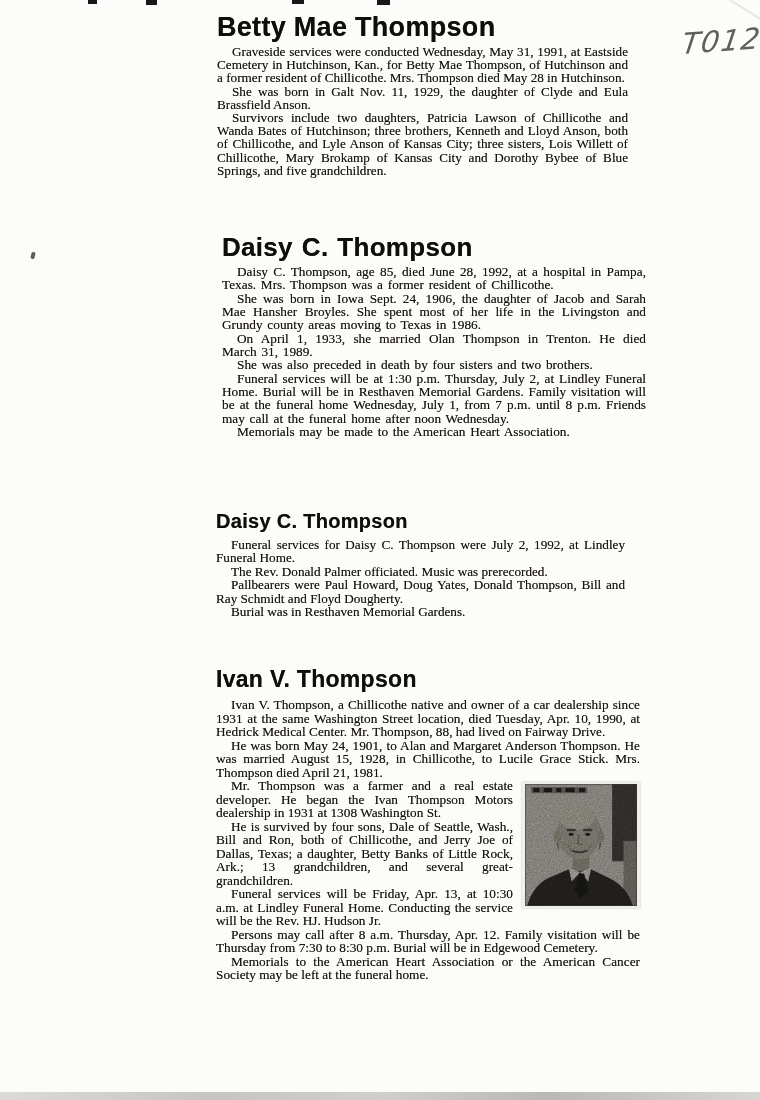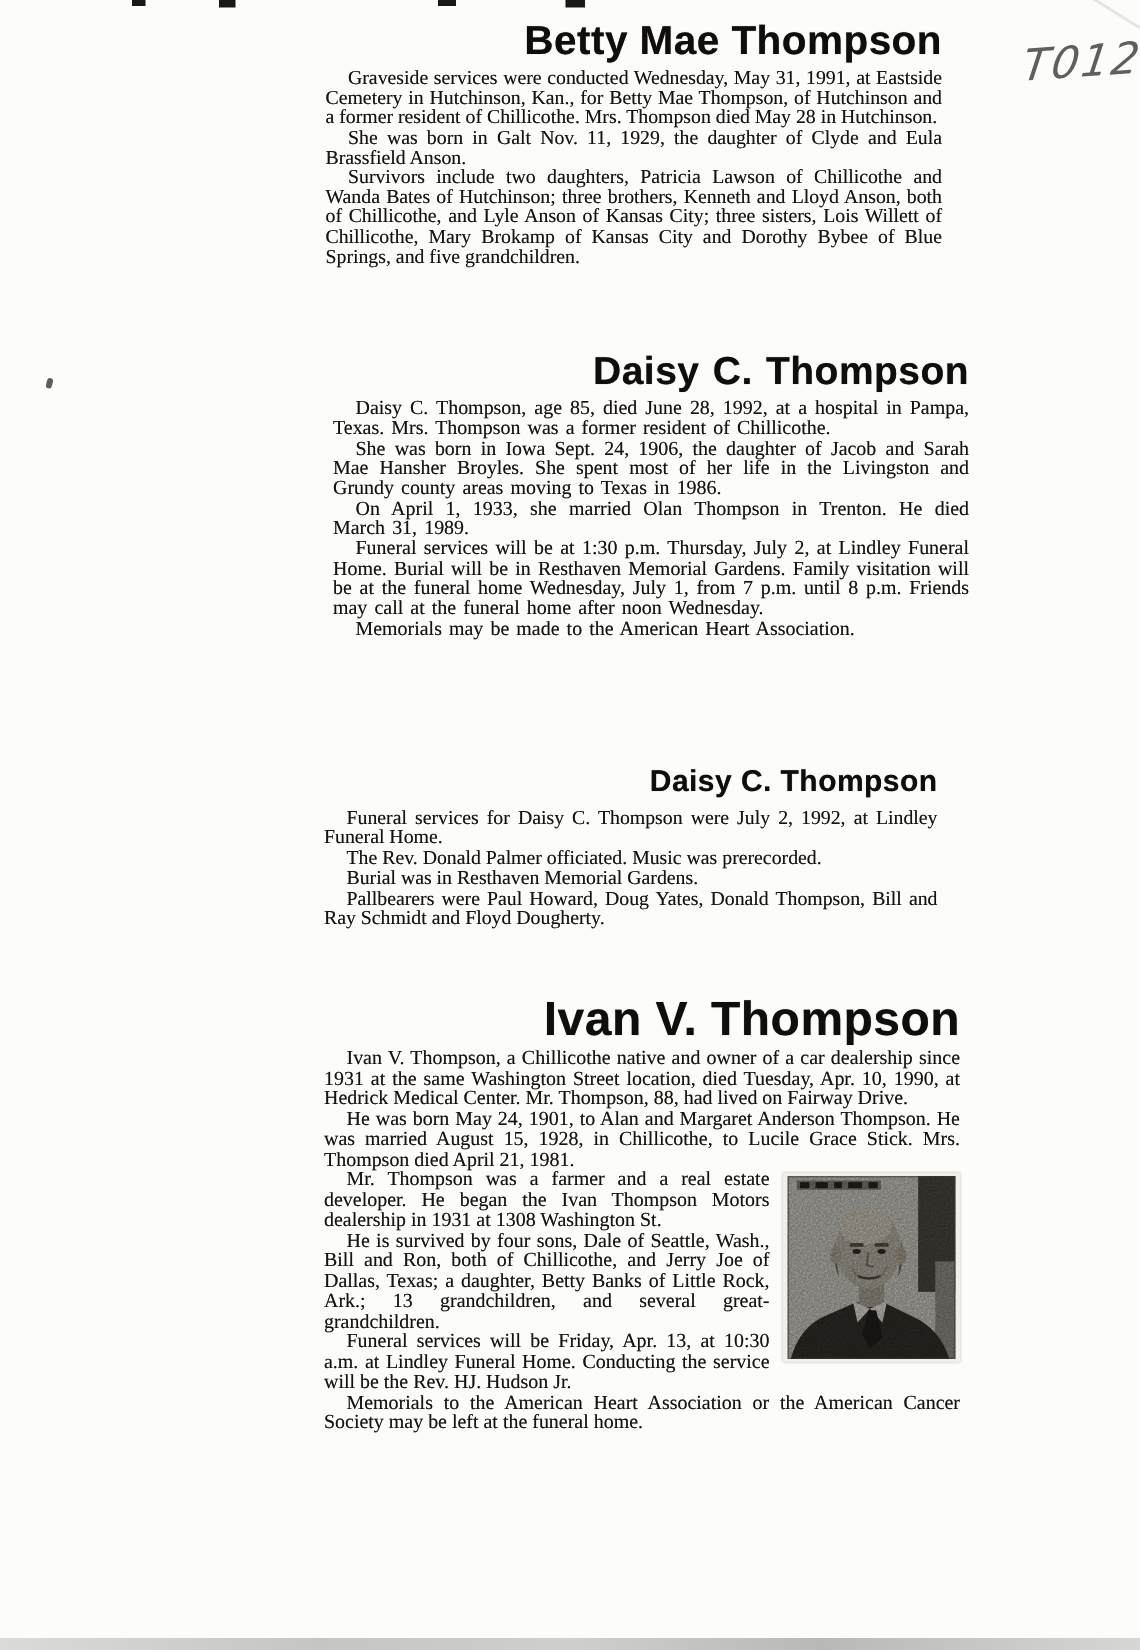--- a/index.html
+++ b/index.html
@@ -1,29 +1,29 @@
 <!DOCTYPE html>
 <html><head>
 <meta charset="utf-8">
 <style>
   html,body{margin:0;padding:0;background:#e8e8e6;}
   .page{position:relative;width:760px;height:1100px;background:#fcfcfa;overflow:hidden;
         font-family:"Liberation Serif",serif;color:#17130d;}
   .ob{position:absolute;text-align:justify;text-shadow:0 0 .4px rgba(25,20,12,.55);}
-  .ob .t{font-family:"Liberation Sans",sans-serif;font-weight:bold;text-align:right;
+  .ob .t{font-family:"Liberation Sans",sans-serif;font-weight:bold;text-align:left;
          margin:0;color:#100e0a;letter-spacing:.3px;text-shadow:0 0 .5px rgba(16,14,10,.7);}
   .ob p{margin:0;text-indent:15px;}
   #ob1{left:217px;top:12px;width:411px;font-size:13.2px;line-height:13.2px;}
   #ob1 .t{font-size:27px;line-height:30px;margin-bottom:3px;}
   #ob2{left:222px;top:233px;width:424px;font-size:13.3px;line-height:13.35px;word-spacing:1.4px;}
   #ob2 .t{font-size:26px;line-height:29px;margin-bottom:3px;}
   #ob3{left:216px;top:509px;width:409px;font-size:13.2px;line-height:13.4px;}
   #ob3 .t{font-size:20px;line-height:24px;margin-bottom:5px;}
   #ob4{left:216px;top:663px;width:424px;font-size:13.3px;line-height:13.5px;}
-  #ob4 .t{font-size:32px;line-height:32px;margin-bottom:3px;}
+  #ob4 .t{font-size:23px;line-height:32px;margin-bottom:3px;}
   .photo{float:right;width:112px;height:122px;margin:3px 0 3px 9px;background:#f1efe9;
          padding:2px 3px;box-shadow:0 0 2px rgba(0,0,0,.25);}
   .photo svg{display:block;width:100%;height:100%;}
   .handwriting{position:absolute;left:682px;top:24px;font-family:"DejaVu Sans",sans-serif;
          font-style:italic;font-size:29px;color:#45443f;letter-spacing:1.5px;
          transform:rotate(-4deg) skewX(-12deg);opacity:.85;}
   .mark{position:absolute;background:#181818;}
   .speck{position:absolute;left:31px;top:252px;width:4px;height:7px;background:#605d55;
          border-radius:2px;transform:rotate(14deg);}
   .crease{position:absolute;right:-10px;top:2px;width:70px;height:2px;
@@ -51,30 +51,31 @@
     <p>Graveside services were conducted Wednesday, May 31, 1991, at Eastside Cemetery in Hutchinson, Kan., for Betty Mae Thompson, of Hutchinson and a former resident of Chillicothe. Mrs. Thompson died May 28 in Hutchinson.</p>
     <p>She was born in Galt Nov. 11, 1929, the daughter of Clyde and Eula Brassfield Anson.</p>
     <p>Survivors include two daughters, Patricia Lawson of Chillicothe and Wanda Bates of Hutchinson; three brothers, Kenneth and Lloyd Anson, both of Chillicothe, and Lyle Anson of Kansas City; three sisters, Lois Willett of Chillicothe, Mary Brokamp of Kansas City and Dorothy Bybee of Blue Springs, and five grandchildren.</p>
   </article>
 
   <article class="ob" id="ob2">
     <h1 class="t">Daisy C. Thompson</h1>
     <p>Daisy C. Thompson, age 85, died June 28, 1992, at a hospital in Pampa, Texas. Mrs. Thompson was a former resident of Chillicothe.</p>
     <p>She was born in Iowa Sept. 24, 1906, the daughter of Jacob and Sarah Mae Hansher Broyles. She spent most of her life in the Livingston and Grundy county areas moving to Texas in 1986.</p>
     <p>On April 1, 1933, she married Olan Thompson in Trenton. He died March 31, 1989.</p>
+    <p>She was also preceded in death by four sisters and two brothers.</p>
     <p>Funeral services will be at 1:30 p.m. Thursday, July 2, at Lindley Funeral Home. Burial will be in Resthaven Memorial Gardens. Family visitation will be at the funeral home Wednesday, July 1, from 7 p.m. until 8 p.m. Friends may call at the funeral home after noon Wednesday.</p>
     <p>Memorials may be made to the American Heart Association.</p>
   </article>
 
   <article class="ob" id="ob3">
     <h2 class="t">Daisy C. Thompson</h2>
     <p>Funeral services for Daisy C. Thompson were July 2, 1992, at Lindley Funeral Home.</p>
     <p>The Rev. Donald Palmer officiated. Music was prerecorded.</p>
+    <p>Pallbearers were Paul Howard, Doug Yates, Donald Thompson, Bill and Ray Schmidt and Floyd Dougherty.</p>
     <p>Burial was in Resthaven Memorial Gardens.</p>
-    <p>Pallbearers were Paul Howard, Doug Yates, Donald Thompson, Bill and Ray Schmidt and Floyd Dougherty.</p>
   </article>
 
   <article class="ob" id="ob4">
     <h1 class="t">Ivan V. Thompson</h1>
     <p>Ivan V. Thompson, a Chillicothe native and owner of a car dealership since 1931 at the same Washington Street location, died Tuesday, Apr. 10, 1990, at Hedrick Medical Center. Mr. Thompson, 88, had lived on Fairway Drive.</p>
     <p>He was born May 24, 1901, to Alan and Margaret Anderson Thompson. He was married August 15, 1928, in Chillicothe, to Lucile Grace Stick. Mrs. Thompson died April 21, 1981.</p>
 
     <div class="photo">
       <svg viewBox="0 0 108 120" preserveAspectRatio="none">
         <defs>
@@ -112,17 +113,18 @@
         <path d="M41 59 Q43 64 45.5 66.5" stroke="#938b7d" stroke-width="1" fill="none"></path>
         <path d="M64 59 Q62 64 59.5 66.5" stroke="#938b7d" stroke-width="1" fill="none"></path>
         <rect width="108" height="120" fill="none" stroke="#57544c" stroke-width="2" opacity=".55"></rect>
         <rect width="108" height="120" filter="url(#grain)" opacity=".4"></rect>
       </svg>
     </div>
 
     <p>Mr. Thompson was a farmer and a real estate developer. He began the Ivan Thompson Motors dealership in 1931 at 1308 Washington St.</p>
     <p>He is survived by four sons, Dale of Seattle, Wash., Bill and Ron, both of Chillicothe, and Jerry Joe of Dallas, Texas; a daughter, Betty Banks of Little Rock, Ark.; 13 grandchildren, and several great-grandchildren.</p>
     <p>Funeral services will be Friday, Apr. 13, at 10:30 a.m. at Lindley Funeral Home. Conducting the service will be the Rev. HJ. Hudson Jr.</p>
+    <p>Persons may call after 8 a.m. Thursday, Apr. 12. Family visitation will be Thursday from 7:30 to 8:30 p.m. Burial will be in Edgewood Cemetery.</p>
     <p>Memorials to the American Heart Association or the American Cancer Society may be left at the funeral home.</p>
   </article>
 
   <div class="bottom-edge"></div>
 </div>
 
 </body></html>

